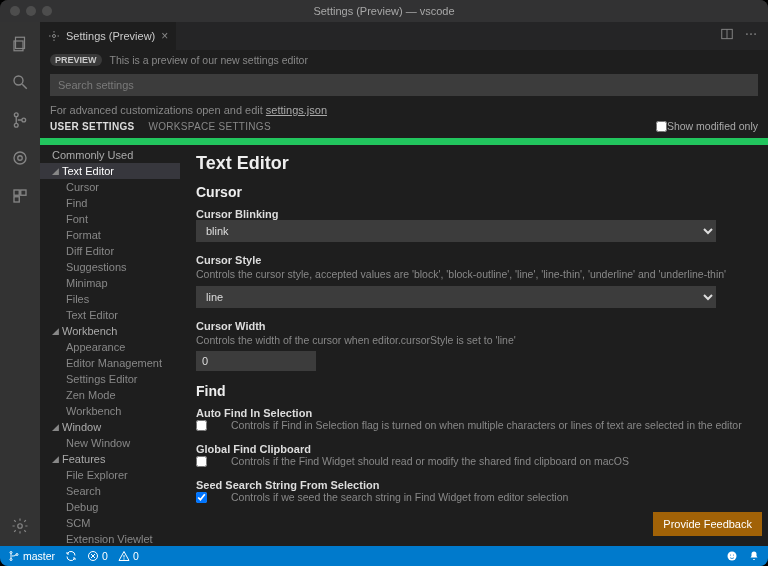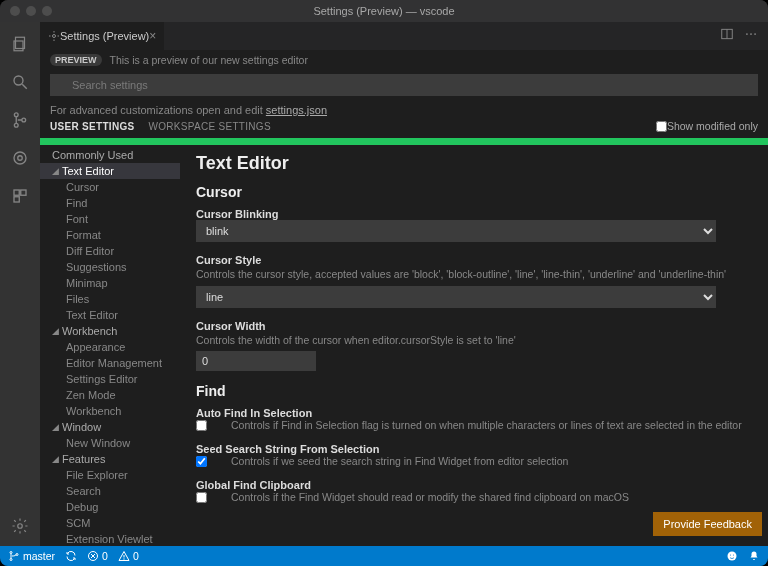--- a/index.html
+++ b/index.html
@@ -9,28 +9,28 @@
 .traffic { display: flex; gap: 6px; margin-left: 10px; }
 .traffic span { width: 10px; height: 10px; border-radius: 50%; background: #4d4d4d; }
 .title-text { position: absolute; left: 50%; transform: translateX(-50%); font-size: 11px; color: #a8a8a8; }
 .body { flex: 1; display: flex; min-height: 0; }
 .activitybar { width: 40px; background: #333333; display: flex; flex-direction: column; align-items: center; padding-top: 10px; gap: 14px; }
 .activitybar .icon { color: #858585; width: 24px; height: 24px; display: flex; align-items: center; justify-content: center; cursor: pointer; }
 .activitybar .icon svg { width: 18px; height: 18px; }
 .activitybar .spacer { flex: 1; }
 .main { flex: 1; display: flex; flex-direction: column; min-width: 0; }
 .tabrow { height: 28px; background: #252526; display: flex; align-items: center; }
-.tab { height: 28px; background: #1e1e1e; display: flex; align-items: center; padding: 0 8px; font-size: 11px; color: #cccccc; gap: 0; }
+.tab { height: 28px; background: #1e1e1e; display: flex; align-items: center; padding: 0 8px; font-size: 11px; color: #cccccc; gap: 6px; }
 .tab .close { color: #888; font-size: 12px; cursor: pointer; }
 .tabrow .right { margin-left: auto; display: flex; gap: 10px; padding-right: 10px; color: #888; }
 .tabrow .right svg { width: 14px; height: 14px; }
 .preview-bar { background: #1e1e1e; padding: 4px 10px; font-size: 10.5px; display: flex; align-items: center; gap: 8px; color: #888; }
 .preview-tag { background: #3a3a3a; color: #c8c8c8; font-size: 9px; padding: 1px 5px; border-radius: 6px; font-weight: 600; }
 .search-wrap { padding: 4px 10px; }
-.search-input { width: 100%; background: #3c3c3c; border: none; color: #cccccc; font-size: 11px; padding: 5px 22px; outline: none; }
+.search-input { width: 100%; background: #3c3c3c; border: none; color: #cccccc; font-size: 11px; padding: 5px 8px; outline: none; }
 .search-input::placeholder { color: #7a7a7a; }
 .advanced { font-size: 11px; color: #888; padding: 4px 10px 2px 10px; }
 .advanced a { color: #aaa; text-decoration: underline; cursor: pointer; }
 .scope-row { display: flex; align-items: center; padding: 2px 10px 6px 10px; border-bottom: 7px solid #22c55e; }
 .scope-tab { font-size: 10px; color: #888; margin-right: 14px; cursor: pointer; letter-spacing: 0.3px; }
 .scope-tab.active { color: #ddd; font-weight: 600; }
 .scope-row .flex { flex: 1; }
 .show-mod { display: flex; align-items: center; font-size: 10.5px; color: #aaa; }
 .show-mod input { width: 11px; height: 11px; }
 .content { flex: 1; display: flex; min-height: 0; }
@@ -220,33 +220,33 @@
           <h2>Find</h2>
 
           <div class="setting">
             <div class="setting-label">Auto Find In Selection</div>
             <div class="check-row">
                 <input type="checkbox" style="">
                 <span>Controls if Find in Selection flag is turned on when multiple characters or lines of text are selected in the editor</span>
               </div>
           </div>
           <div class="setting">
+            <div class="setting-label">Global Find Clipboard</div>
+            <div class="check-row">
+                <input type="checkbox" style="">
+                <span>Controls if the Find Widget should read or modify the shared find clipboard on macOS</span>
+              </div>
+          </div>
+          <div class="setting">
             <div class="setting-label">Seed Search String From Selection</div>
             <div class="check-row">
                 <input type="checkbox" checked="" style="">
                 <span>Controls if we seed the search string in Find Widget from editor selection</span>
               </div>
           </div>
-          <div class="setting">
-            <div class="setting-label">Global Find Clipboard</div>
-            <div class="check-row">
-                <input type="checkbox" style="">
-                <span>Controls if the Find Widget should read or modify the shared find clipboard on macOS</span>
-              </div>
-          </div>
 
           <button class="feedback-btn">Provide Feedback</button>
         </div>
       </div>
     </div>
   </div>
   <div class="statusbar">
     <span class="sicon">
         <svg viewBox="0 0 24 24" fill="none" stroke="currentColor" stroke-width="2">
           <circle cx="6" cy="5" r="2"></circle>

